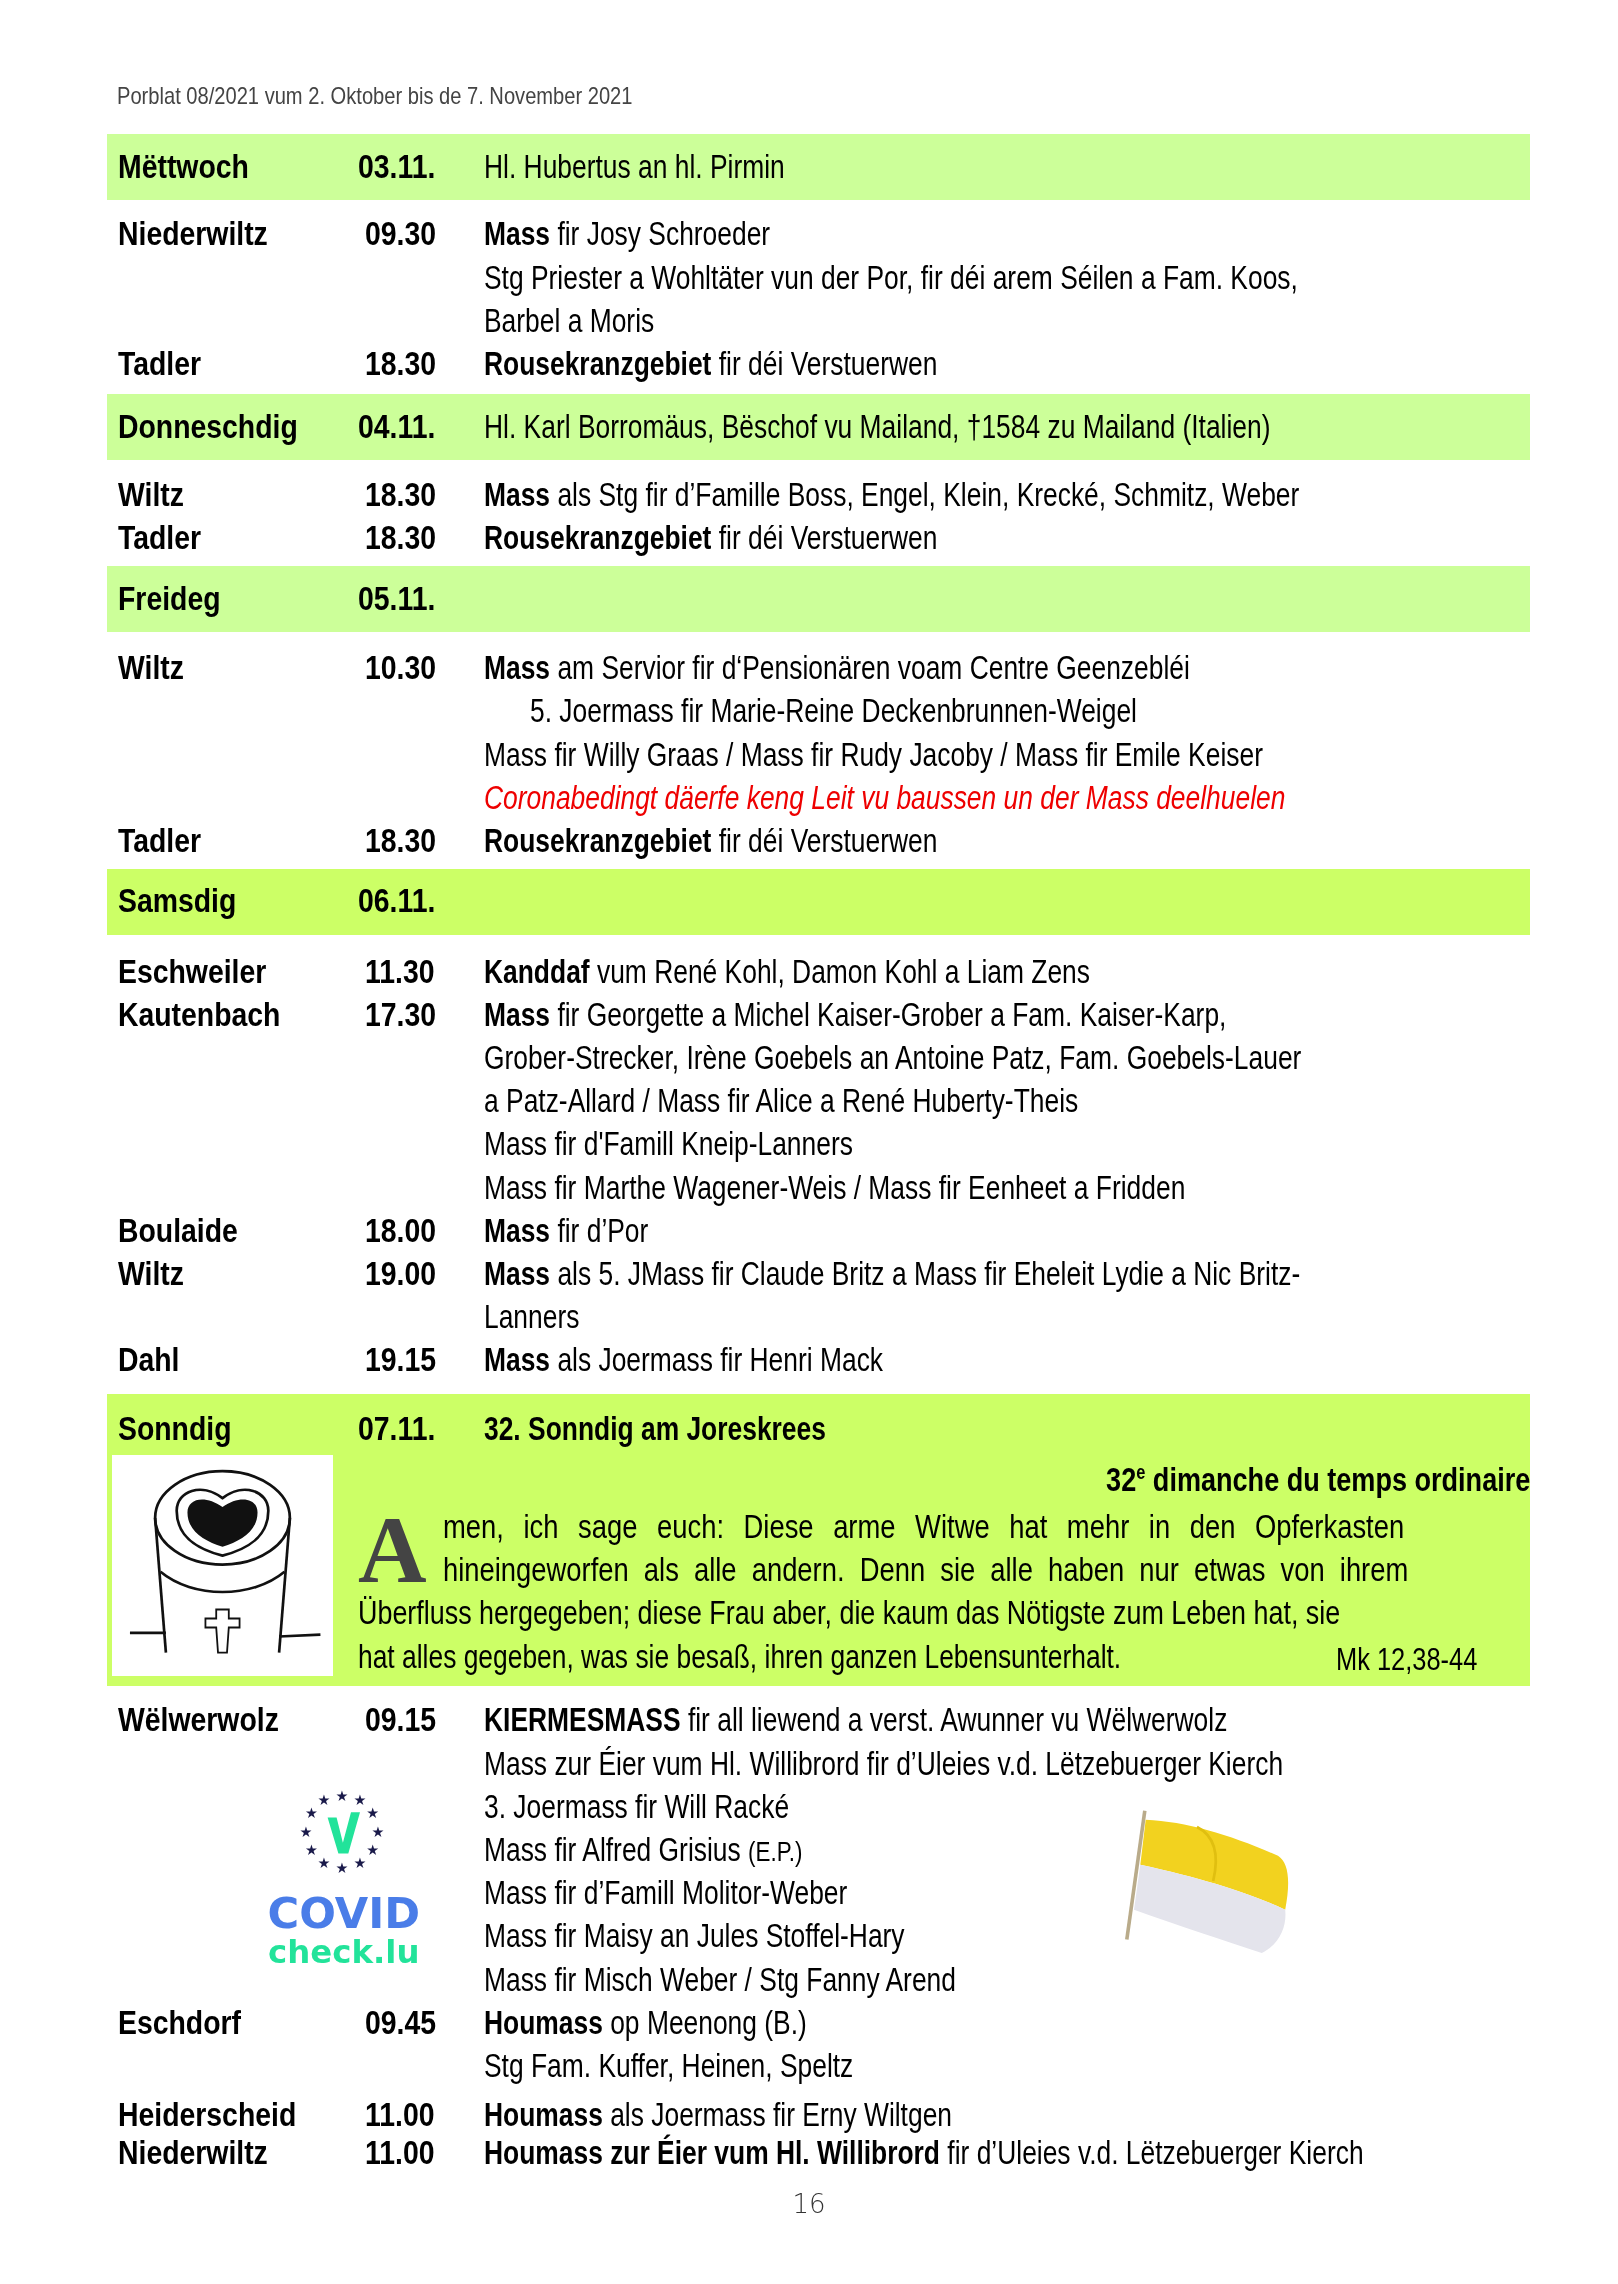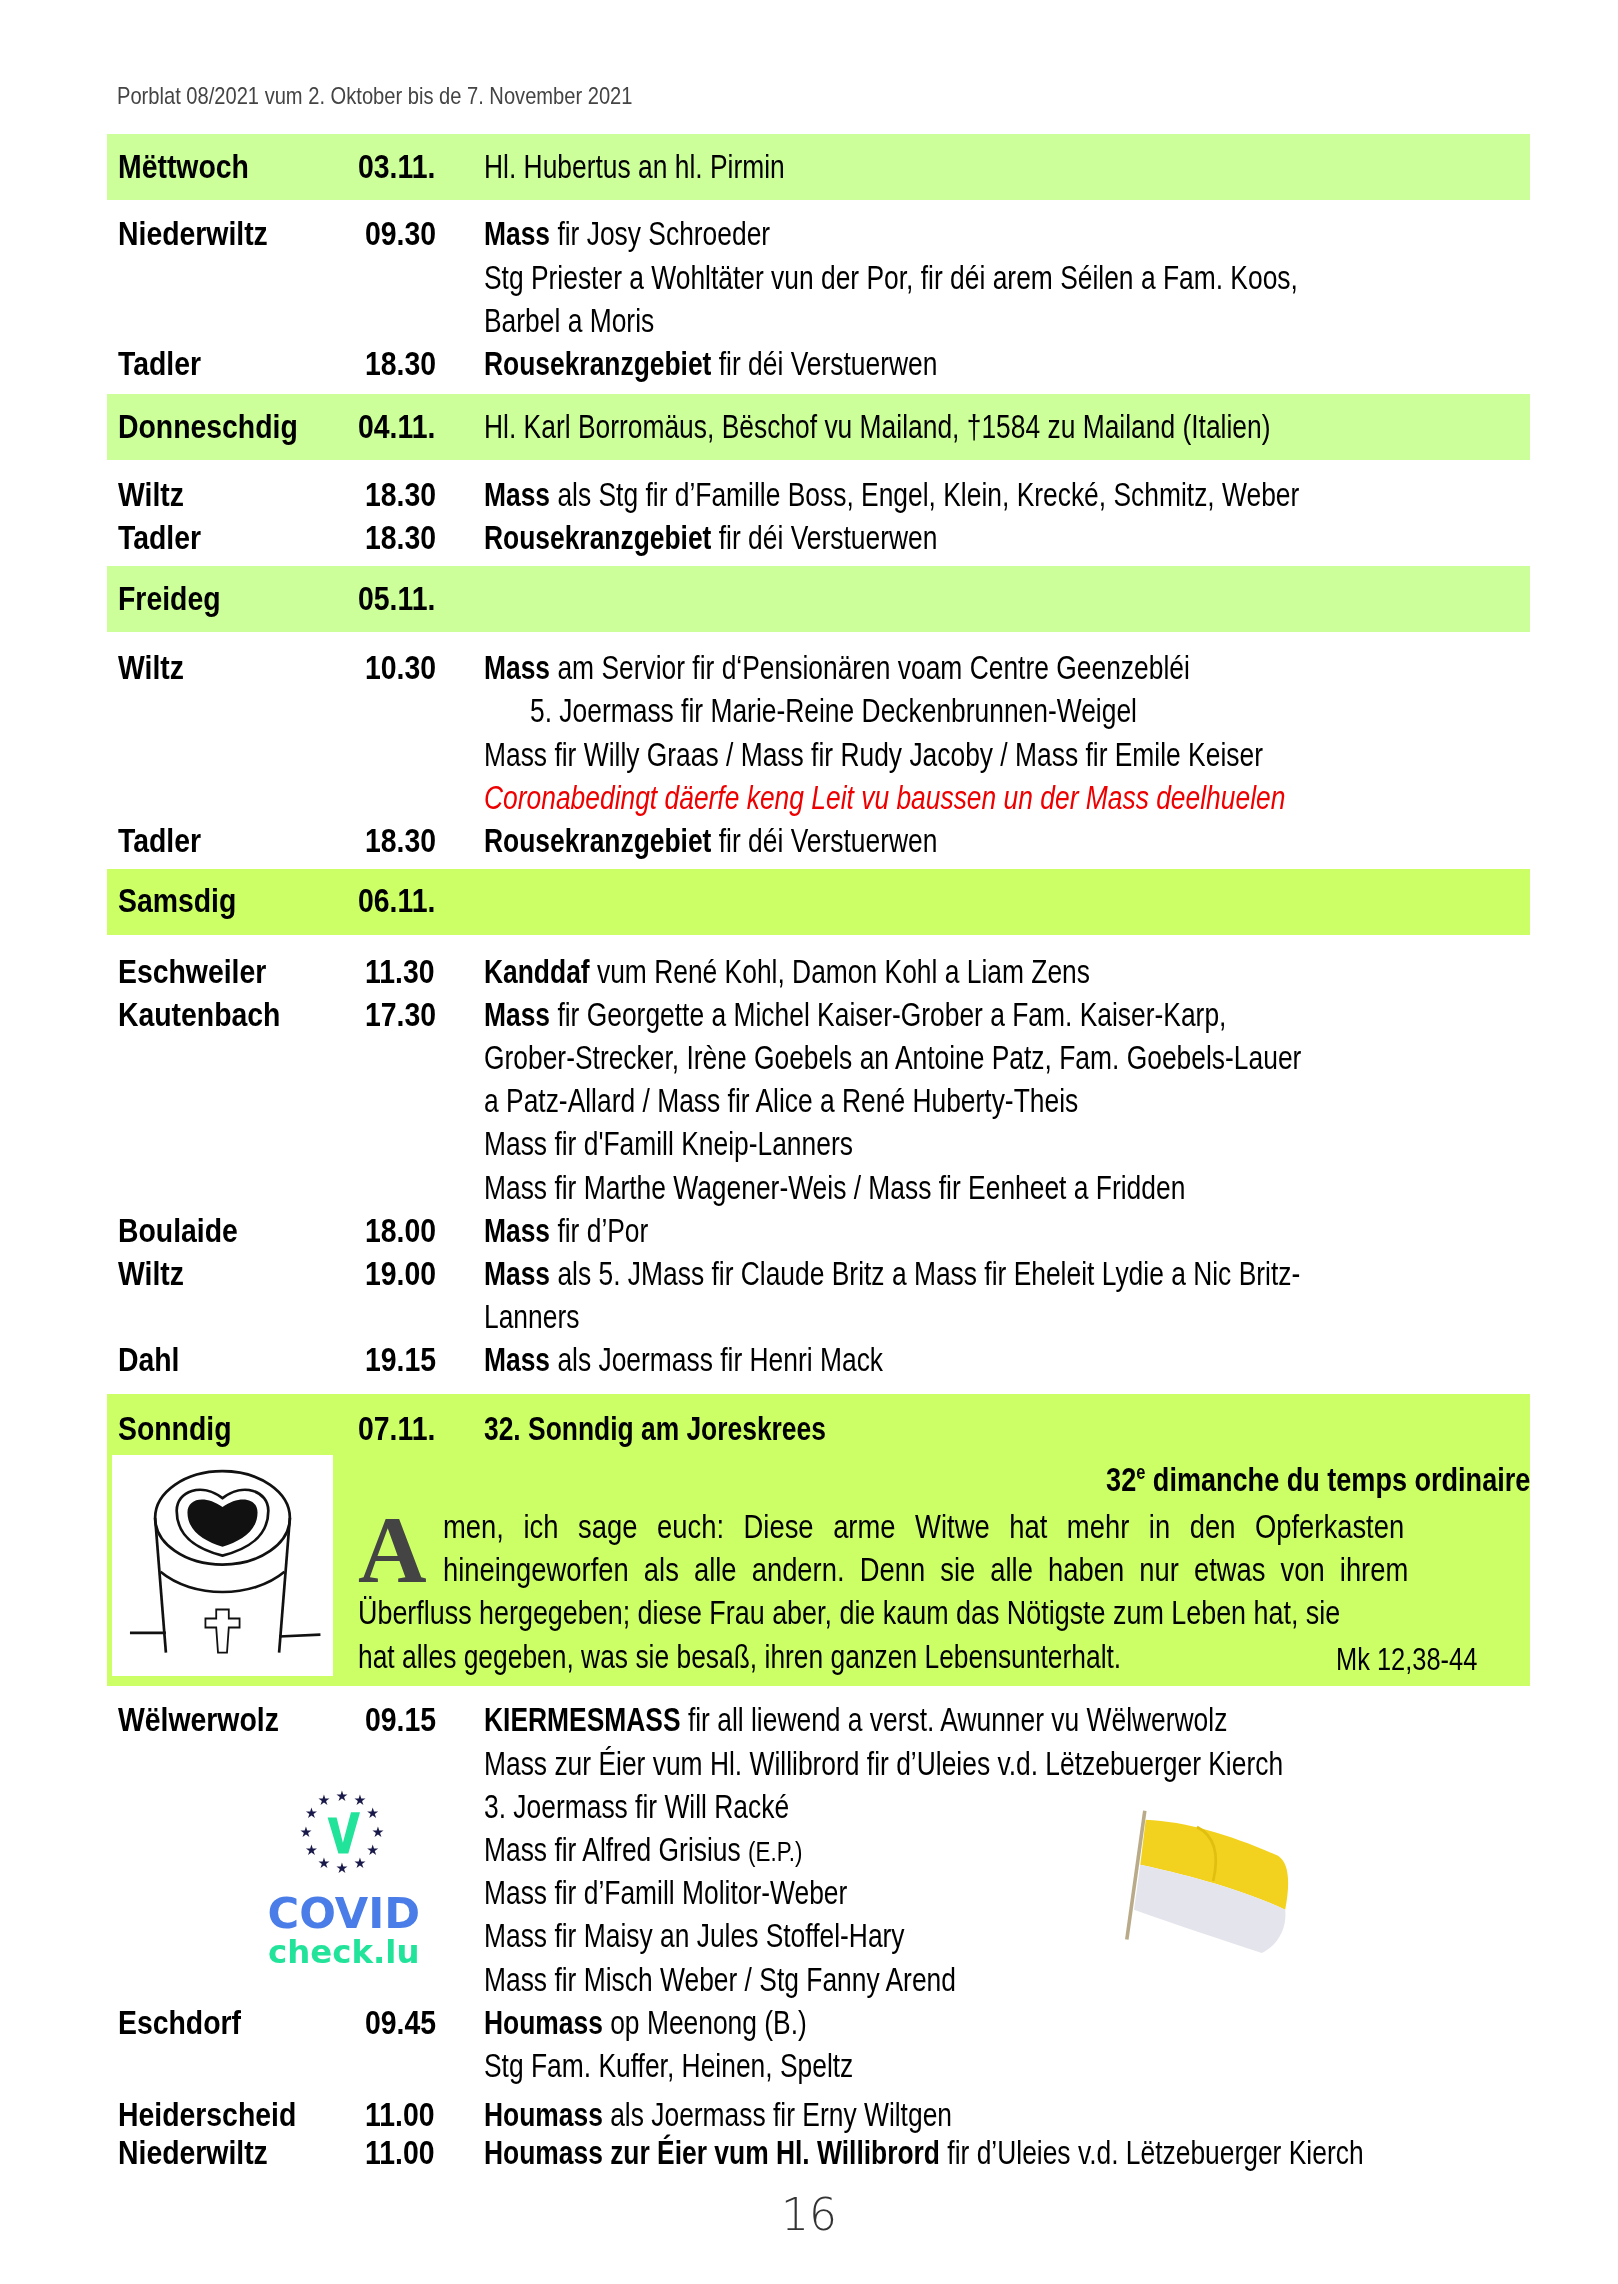--- a/index.html
+++ b/index.html
@@ -21,21 +21,21 @@
     .small { font-size: 28px; }
     .feast-sub { position: absolute; right: 88px; font-weight: bold; font-size: 33px; line-height: 43px;
                  transform: scaleX(0.82); transform-origin: right center; white-space: nowrap; }
     .feast-sub sup { font-size: 20px; }
     .illustration { position: absolute; left: 112px; top: 1455px; width: 221px; height: 221px; background: #fff; }
     .dropcap { position: absolute; left: 358px; top: 1505px; font-family: "Liberation Serif", serif; font-weight: bold;
                font-size: 95px; line-height: 90px; color: #444; }
     .ref { position: absolute; left: 1336px; top: 1638px; font-size: 31px; line-height: 43px; transform: scaleX(0.82); transform-origin: left center; white-space: nowrap; }
     .covid { position: absolute; left: 243px; top: 1787px; width: 207px; height: 198px; }
     .flag { position: absolute; left: 1071px; top: 1800px; width: 234px; height: 162px; }
-    .pageno { position: absolute; left: 0; width: 1618px; top: 2189px; text-align: center; font-size: 44px; color: #333;
+    .pageno { position: absolute; left: 0; width: 1618px; top: 2189px; text-align: center; font-size: 26px; color: #333;
               font-family: "DejaVu Sans", sans-serif; font-weight: 300; }
   </style>
 </head>
 <body>
 
 <div class="header">Porblat  08/2021 vum 2. Oktober bis de 7. November 2021</div>
 
 <div class="band weekday" style="top:134px;height:66px;"></div>
 <div class="line" style="top:145px;left:0;width:1618px;">
   <span class="c-day">Mëttwoch</span>

